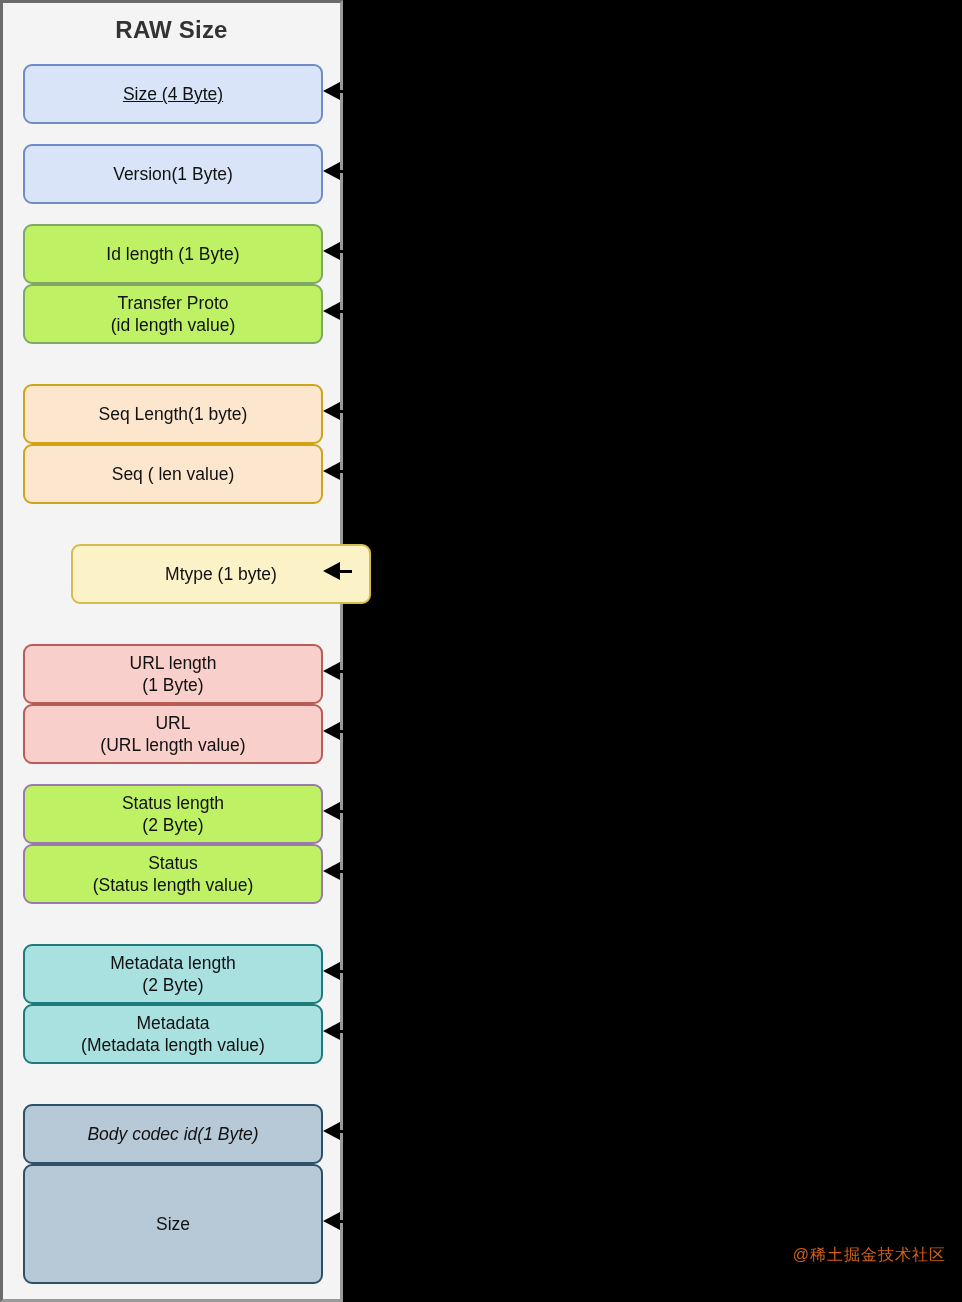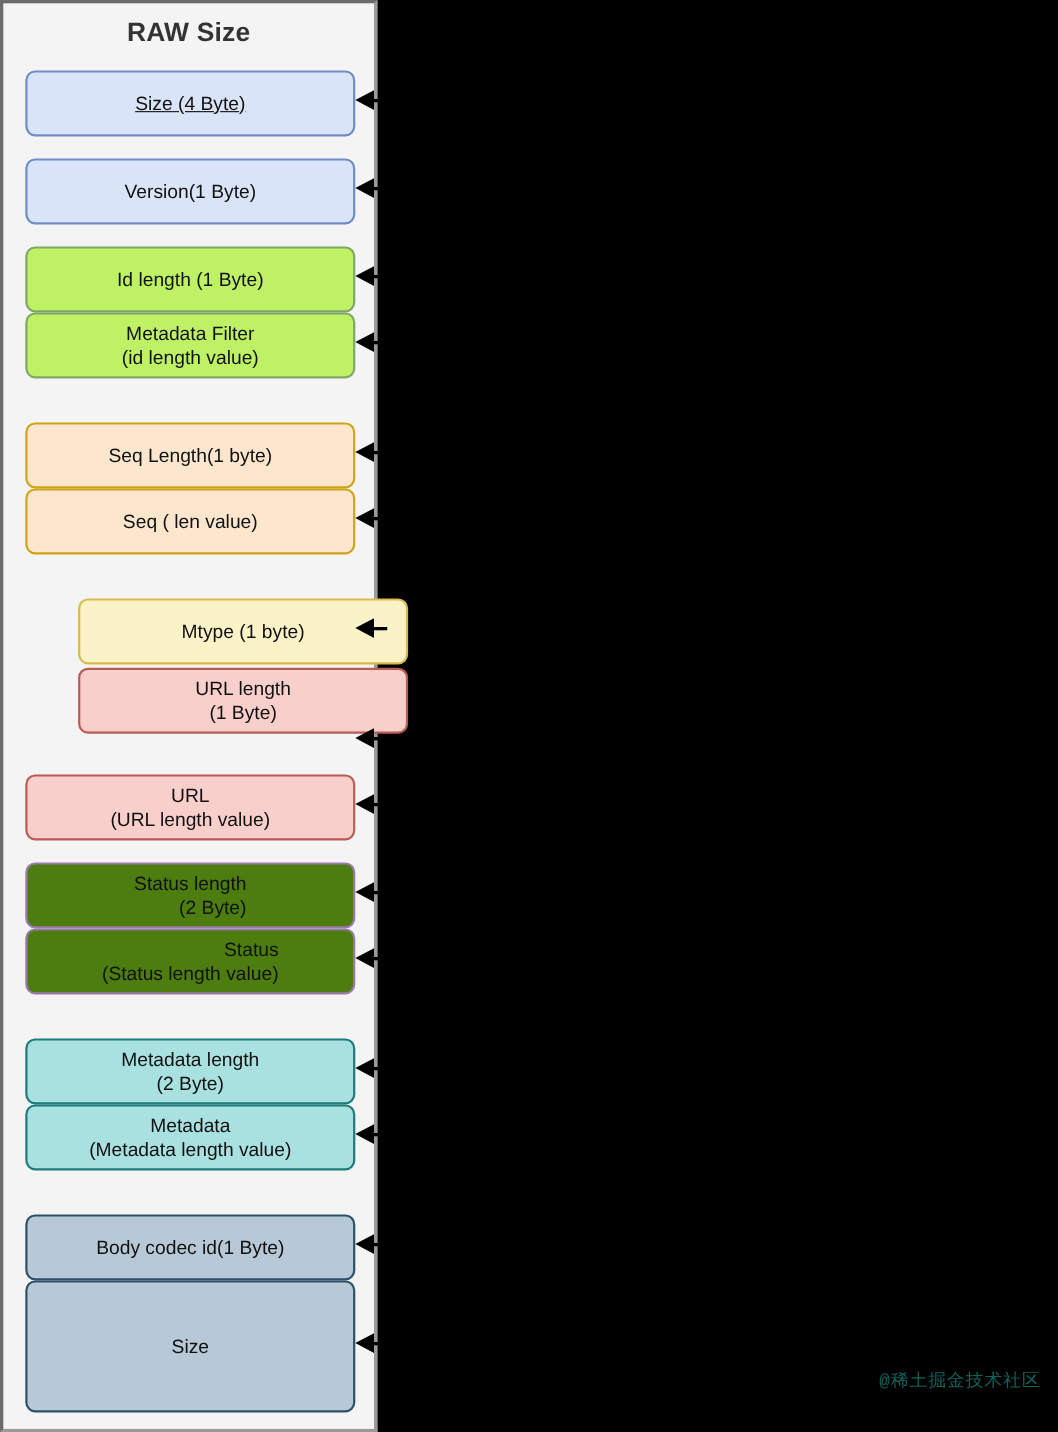--- a/index.html
+++ b/index.html
@@ -60,21 +60,21 @@
     line-height: 1.28;
     white-space: pre-line;
   }
 
   
   .t-blue   { background: #dae4f8; border-color: #6f8cc6; }
   .t-green  { background: #bef264; border-color: #7fa866; }
   .t-orange { background: #fce6cd; border-color: #cfa416; }
   .t-yellow { background: #fcf2c8; border-color: #d6bb4d; margin-left: 48px; }
   .t-red    { background: #f9cfcb; border-color: #b85c56; }
-  .t-purple { background: #4d7c0f; border-color: #9a79ad; text-align: right; }
+  .t-purple { background: #bef264; border-color: #9a79ad; }
   .t-teal   { background: #a9e1e0; border-color: #1d7b7b; }
   .t-slate  { background: #b7c8d7; border-color: #2c5168; }
 
   
   .arrow {
     position: absolute;
     height: 0;
     pointer-events: none;
   }
   .arrow .shaft {
@@ -94,53 +94,53 @@
     border-bottom: 9px solid transparent;
     border-right: 17px solid #000000;
   }
 
   
   #watermark {
     position: absolute;
     right: 16px;
     bottom: 36px;
     font-size: 16px;
-    color: #0f766e;
-    font-family: Liberation Mono, monospace;
+    color: #f97316;
+    font-family: Liberation Sans, sans-serif;
     letter-spacing: 1px;
     opacity: 0.85;
   }
 </style>
 </head>
 <body>
 
 <div id="diagram-panel">
   <div id="panel-title">RAW Size</div>
   <div id="fields-container">
       <div class="field-box t-blue" style="top: 61px; height: 60px; text-decoration: underline;">Size (4 Byte)</div>
       <div class="field-box t-blue" style="top: 141px; height: 60px;">Version(1 Byte)</div>
       <div class="field-box t-green" style="top: 221px; height: 60px;">Id length (1 Byte)</div>
-      <div class="field-box t-green" style="top: 281px; height: 60px;">Metadata Filter
+      <div class="field-box t-green" style="top: 281px; height: 60px;">Transfer Proto
 (id length value)</div>
       <div class="field-box t-orange" style="top: 381px; height: 60px;">Seq Length(1 byte)</div>
       <div class="field-box t-orange" style="top: 441px; height: 60px;">Seq ( len value)</div>
       <div class="field-box t-yellow" style="top: 541px; height: 60px;">Mtype  (1 byte)</div>
-      <div class="field-box t-red" style="top: 604px; height: 60px; margin-left: 48px;">URL length
+      <div class="field-box t-red" style="top: 641px; height: 60px;">URL length
 (1 Byte)</div>
       <div class="field-box t-red" style="top: 701px; height: 60px;">URL
 (URL length value)</div>
       <div class="field-box t-purple" style="top: 781px; height: 60px;">Status length
 (2 Byte)</div>
       <div class="field-box t-purple" style="top: 841px; height: 60px;">Status
 (Status  length value)</div>
       <div class="field-box t-teal" style="top: 941px; height: 60px;">Metadata length
 (2 Byte)</div>
       <div class="field-box t-teal" style="top: 1001px; height: 60px;">Metadata
 (Metadata  length value)</div>
-      <div class="field-box t-slate" style="top: 1101px; height: 60px;">Body codec id(1 Byte)</div>
+      <div class="field-box t-slate" style="top: 1101px; height: 60px; font-style: italic;">Body codec id(1 Byte)</div>
       <div class="field-box t-slate" style="top: 1161px; height: 120px;">Size</div>
     </div>
 </div>
 
 <div id="arrows-container">
     <div class="arrow" style="left: 323px; top: 91px; width: 29px;">
       <div class="head"></div>
       <div class="shaft" style="width: 14px;"></div>
     </div>
     <div class="arrow" style="left: 323px; top: 171px; width: 29px;">

